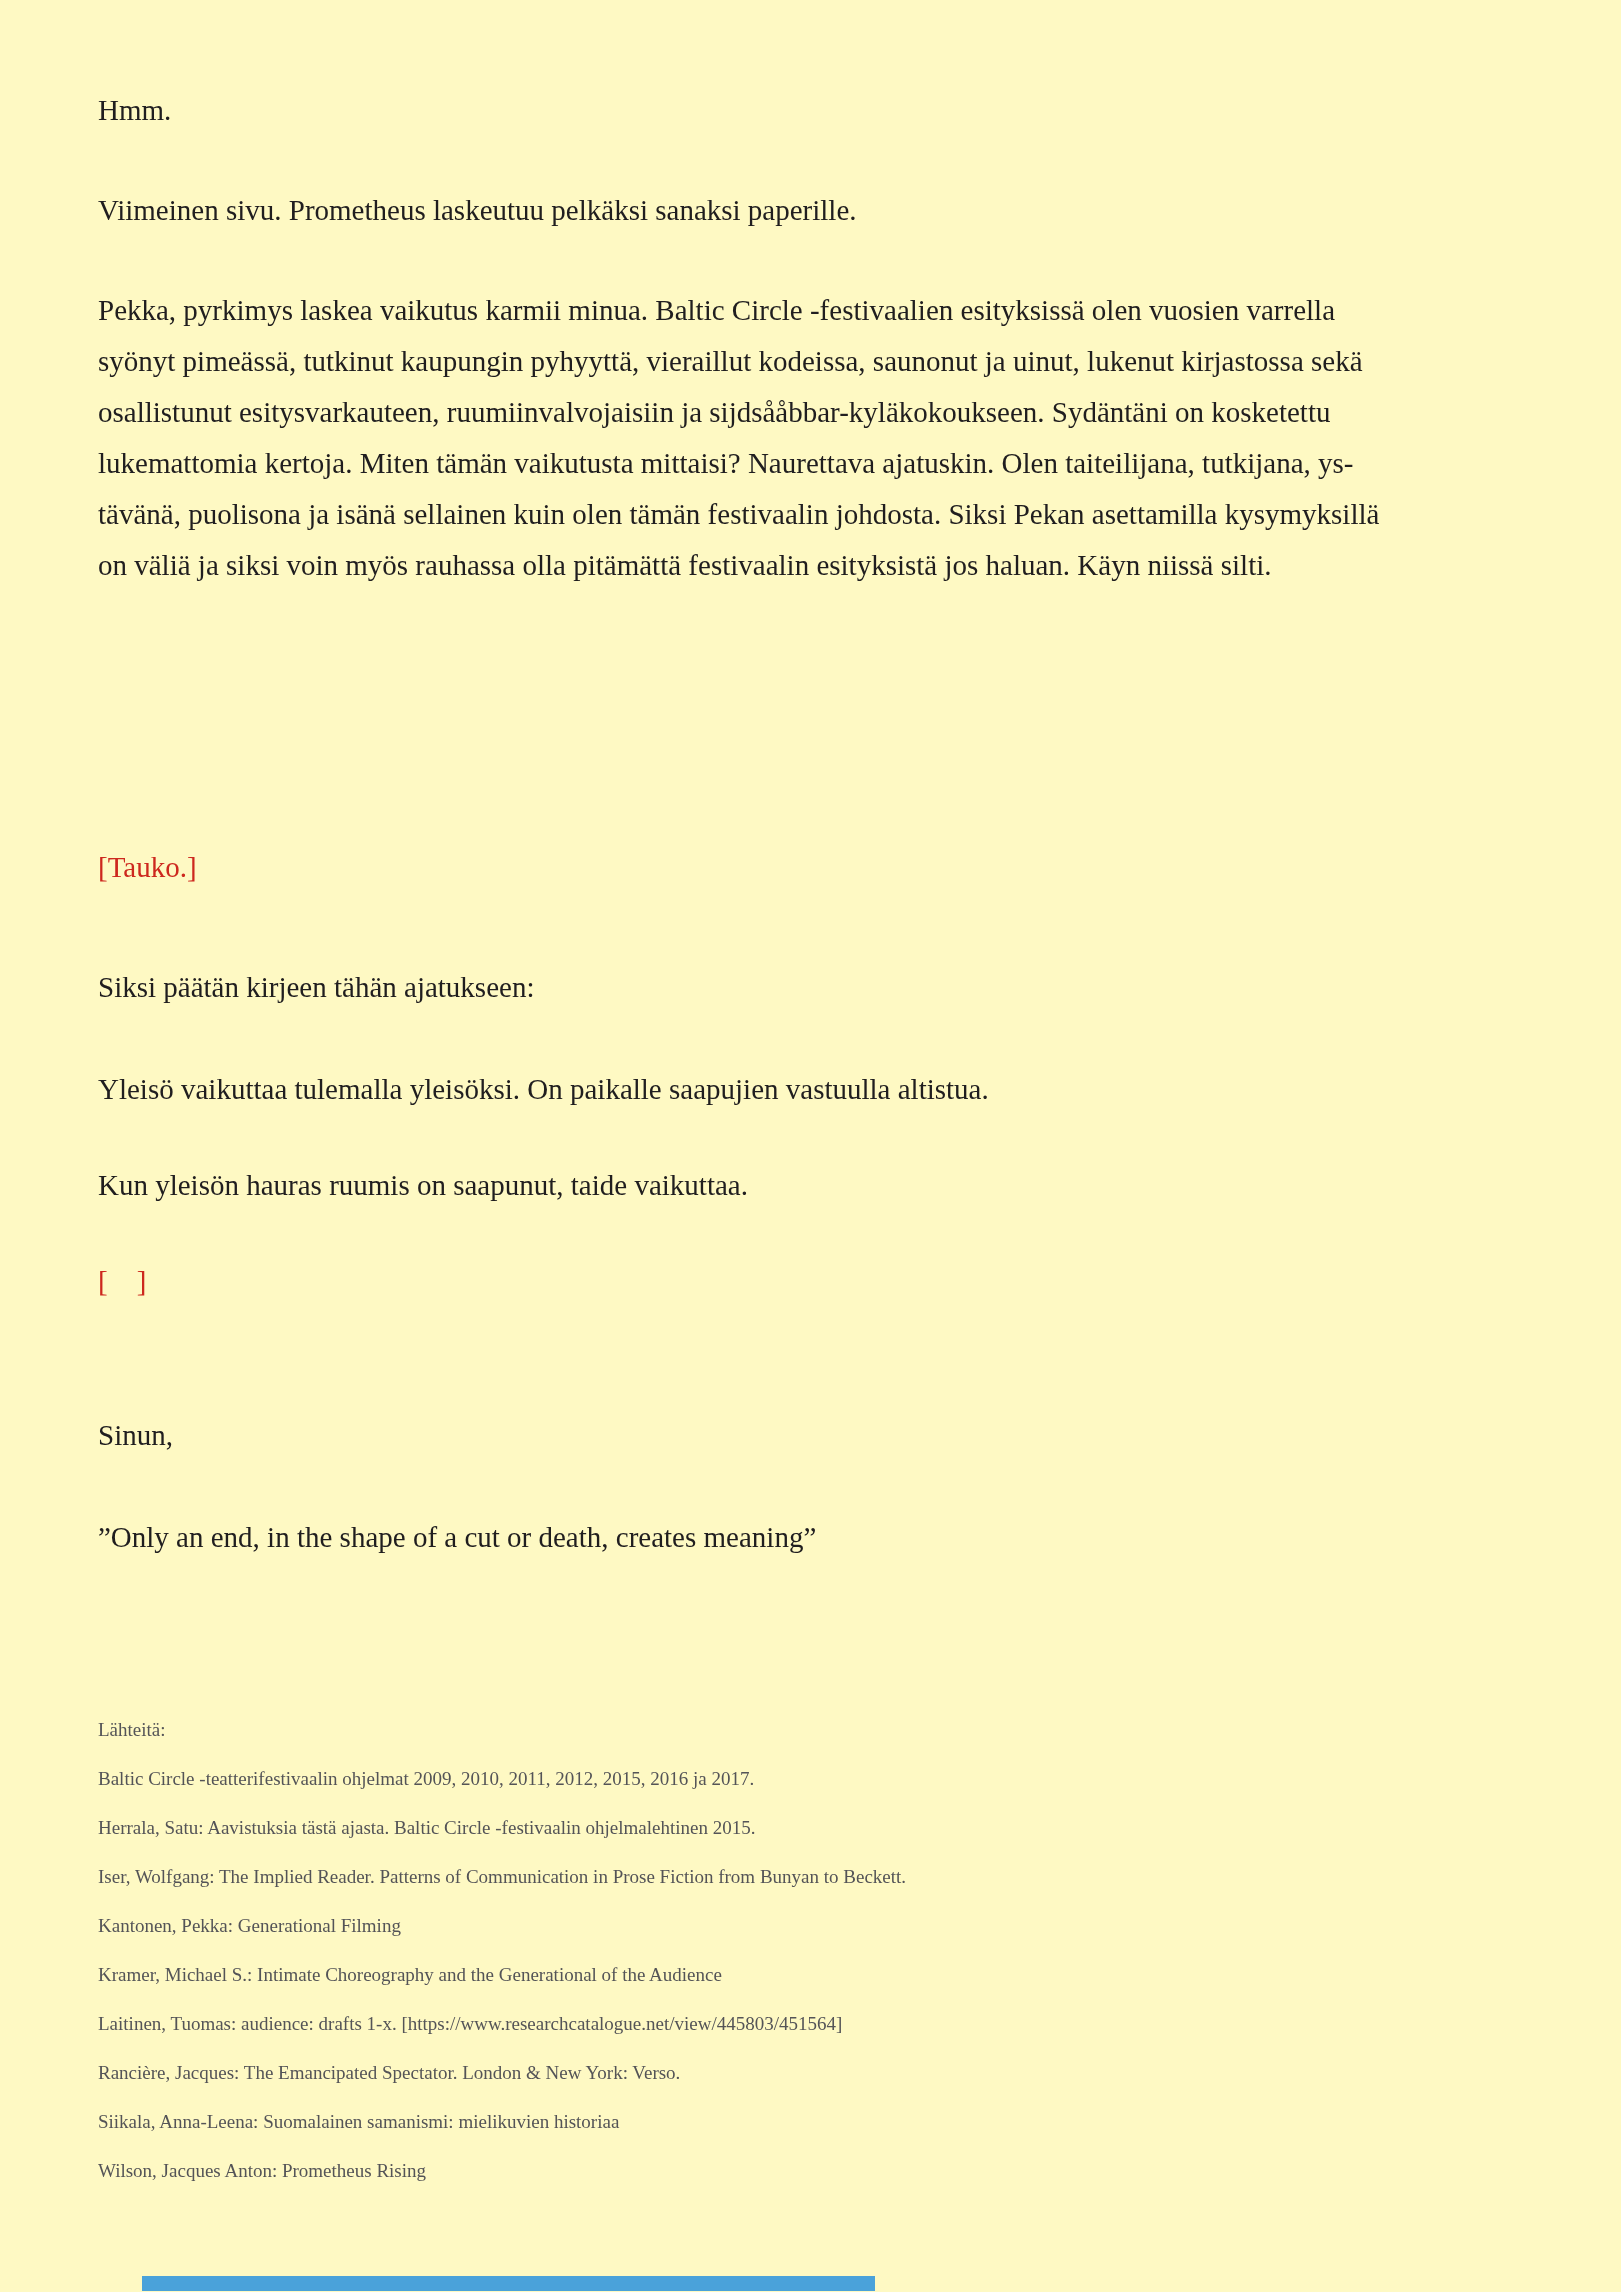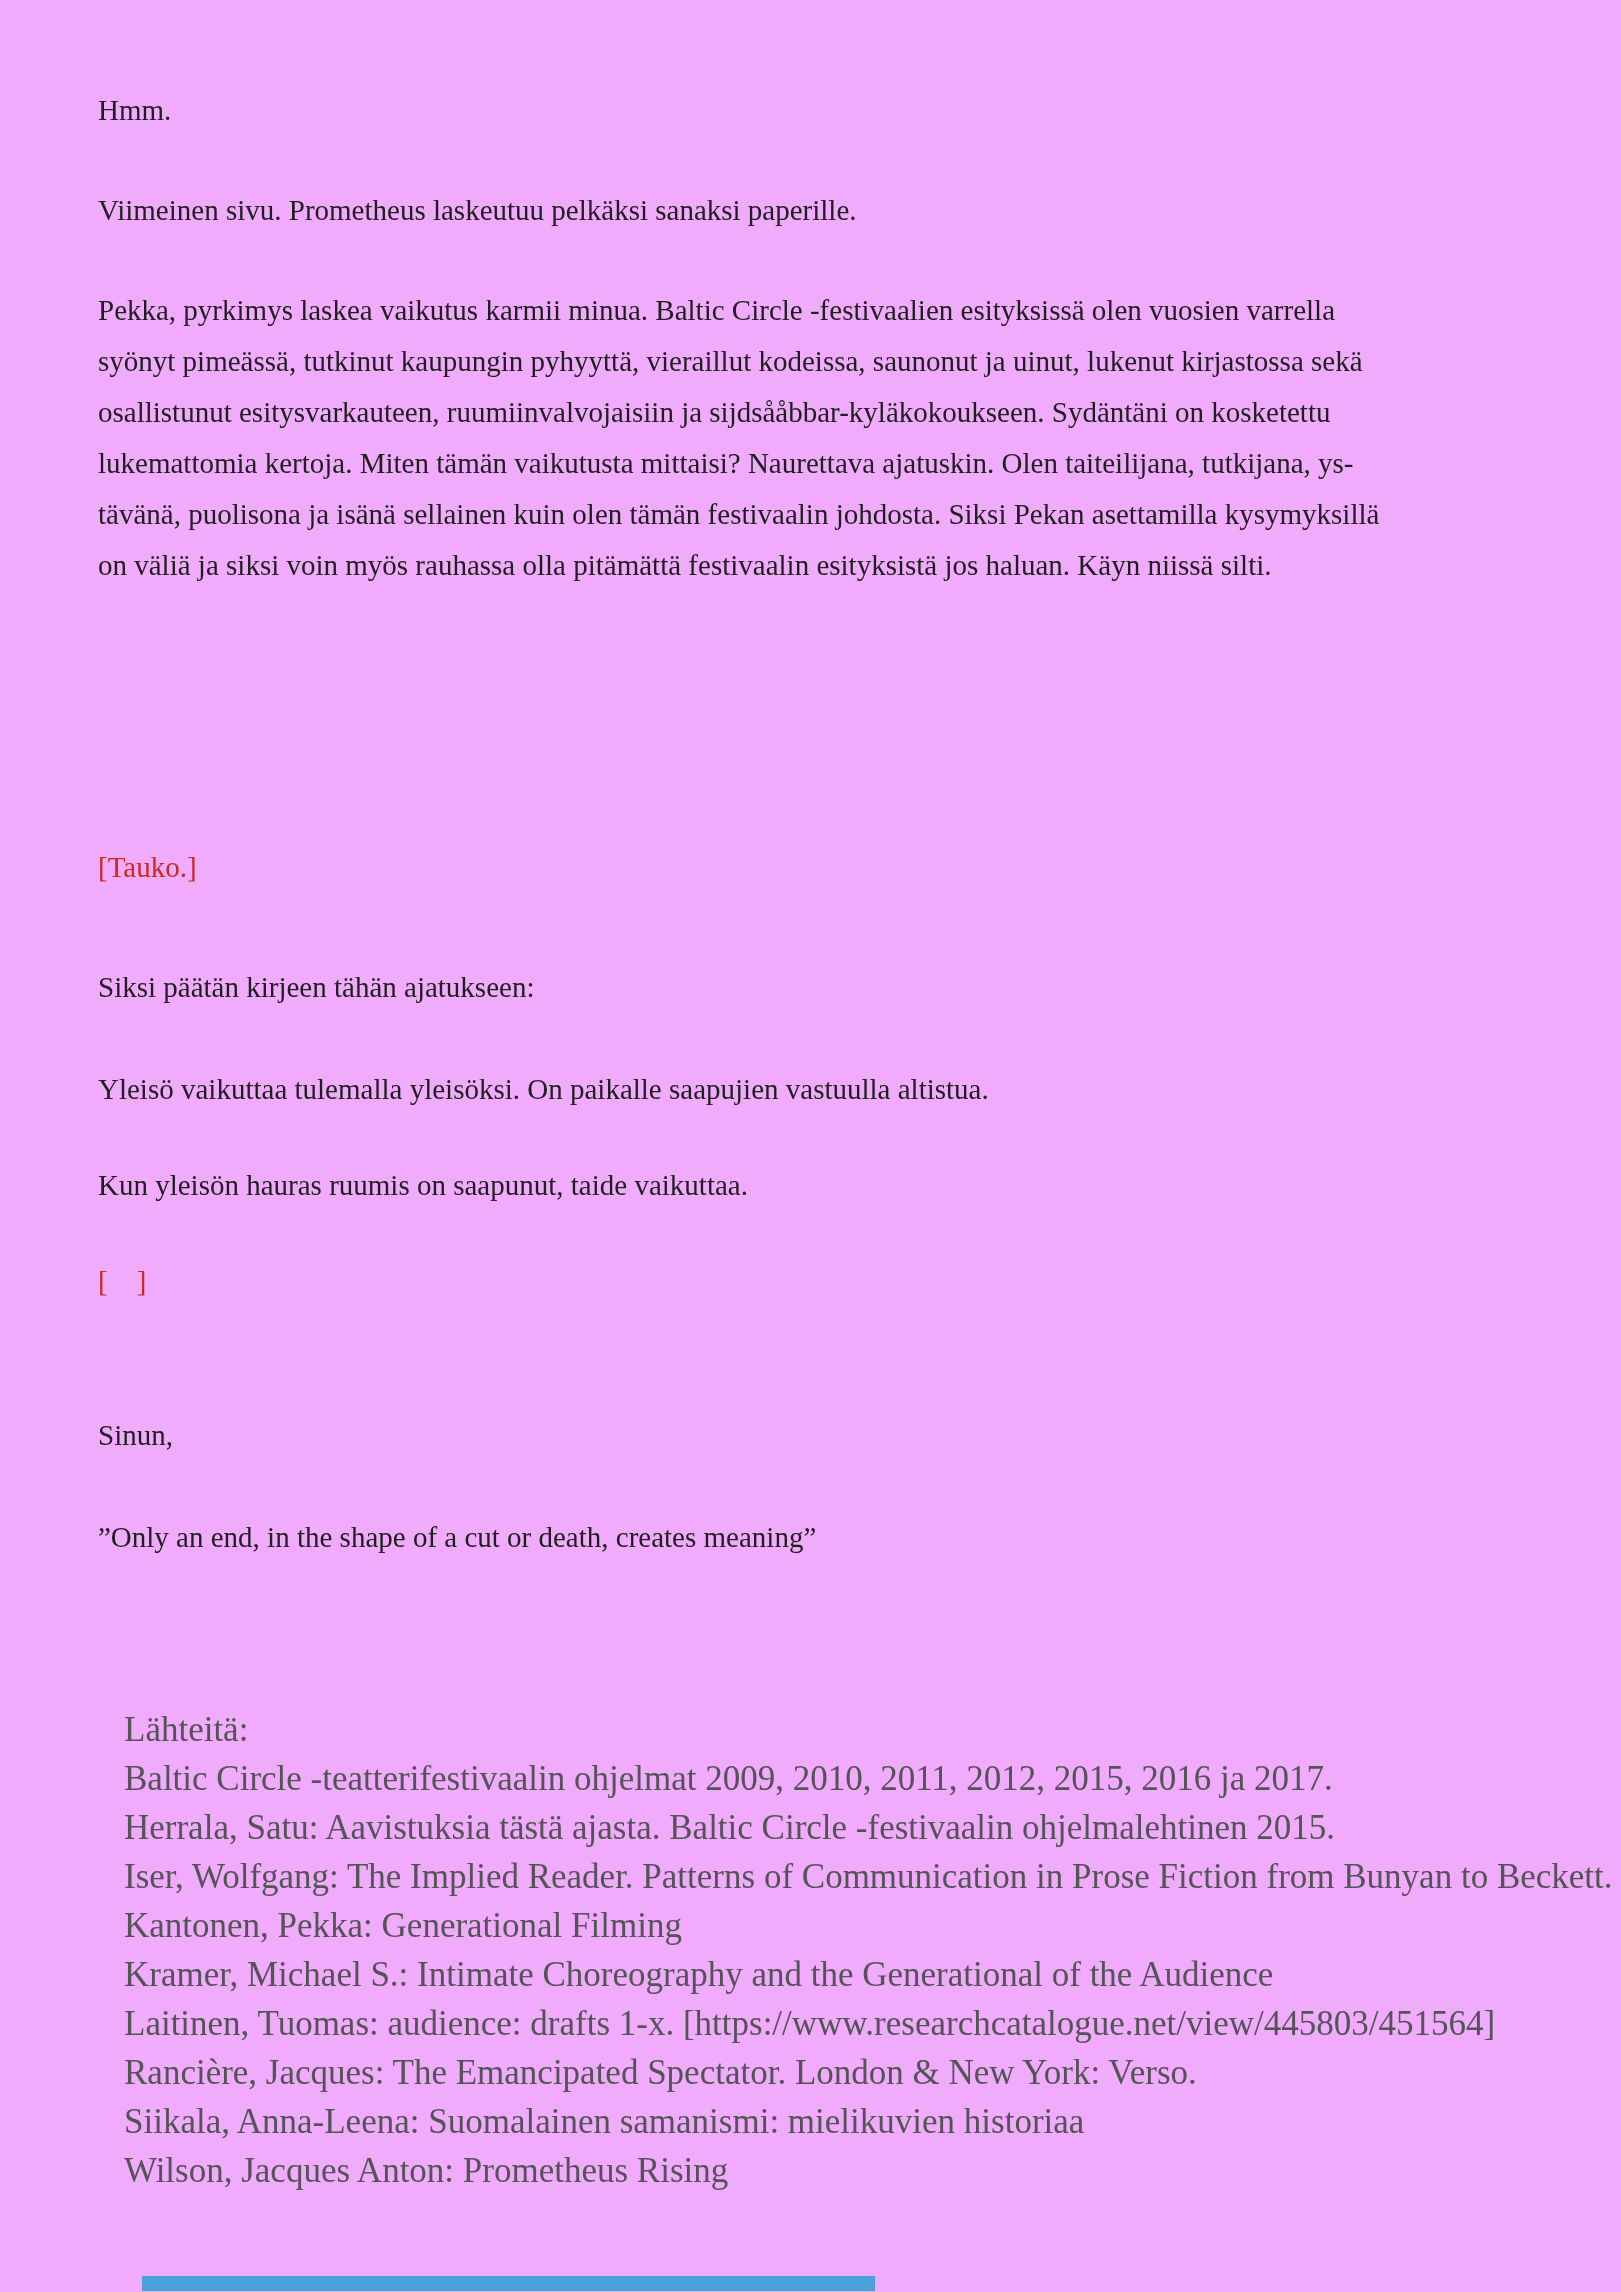--- a/index.html
+++ b/index.html
@@ -1,43 +1,42 @@
 <!DOCTYPE html>
 <html><head>
 <meta charset="utf-8">
 <style>
   html, body { margin: 0; padding: 0; background: #ffffff; }
   .page {
     position: relative;
     width: 1621px;
     height: 2293px;
-    background: #f0abfc;
+    background: #fef9c3;
     font-family: "Liberation Serif", serif;
     color: #201e1f;
     overflow: hidden;
   }
   .block {
     position: absolute;
     left: 98px;
     font-size: 29px;
     line-height: 51px;
     white-space: pre-line;
   }
   .red { color: #cd281e; }
   .keep-spaces { white-space: pre; }
   .italic { }
   .sig-line { line-height: 51px; }
   .refs {
     position: absolute;
     left: 98px;
     top: 1705px;
-    font-size: 35px;
+    font-size: 19px;
     line-height: 49px;
     color: #545457;
-    margin-left: 26px;
   }
   .ref-line { line-height: 49px; }
   .scroll-thumb {
     position: absolute;
     left: 142px;
     top: 2276px;
     width: 733px;
     height: 14.7px;
     background: #4aa2da;
   }

